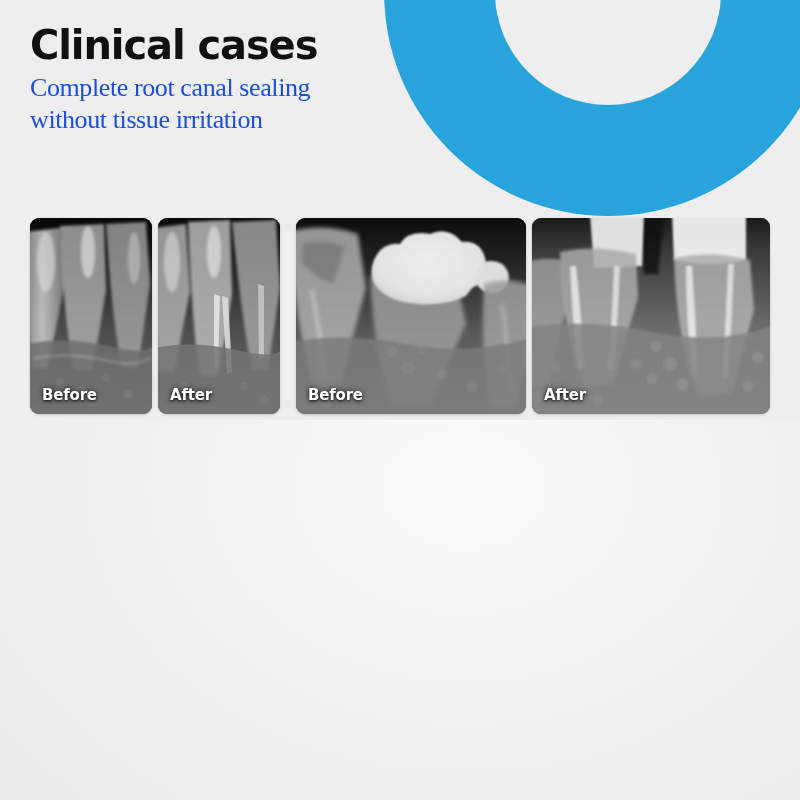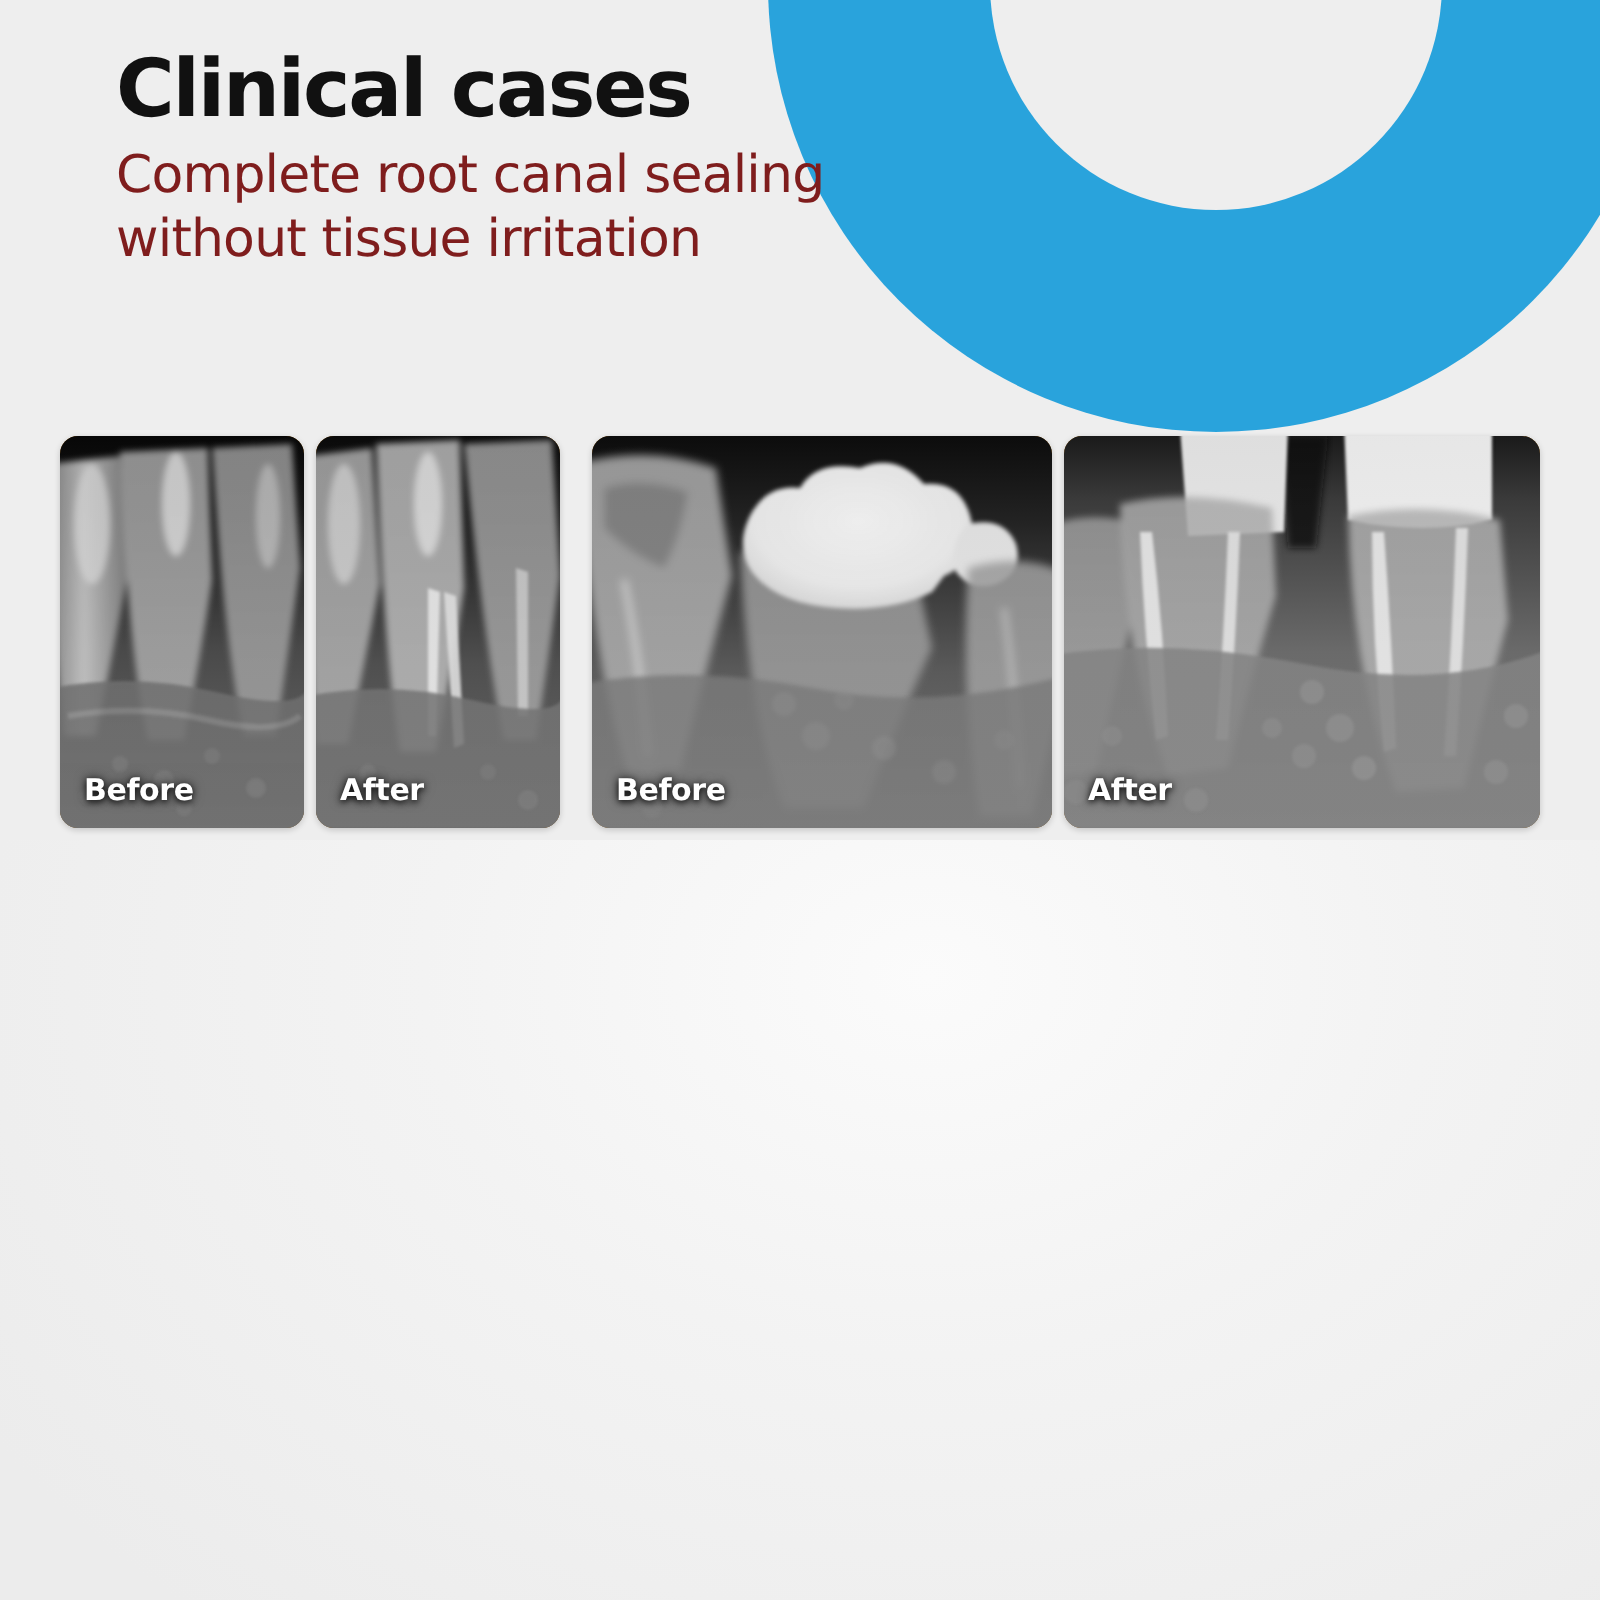--- a/index.html
+++ b/index.html
@@ -29,21 +29,20 @@
     pointer-events: none;
   }
 
   
   .header {
     position: absolute;
     left: 30px;
     top: 22px;
     width: 400px;
     z-index: 5;
-    margin-left: 28px;
   }
   .title {
     font-family: "DejaVu Sans", sans-serif;
     font-size: 40px;
     line-height: 46px;
     font-weight: 700;
     letter-spacing: -1.1px;
     color: #111111;
     margin: 0 0 4px 0;
     white-space: nowrap;
@@ -143,21 +142,21 @@
 
           <circle cx="608" cy="-8" r="113" fill="#000"></circle>
         </mask>
       </defs>
       <rect id="ringFill" x="0" y="0" width="800" height="800" mask="url(#ringMask)" fill="#29a3dc"></rect>
     </svg>
   </div>
 
   <div class="header">
     <h1 class="title" style="color: rgb(17, 17, 17);">Clinical cases</h1>
-    <p class="subtitle" style="color: #7f1d1d;">Complete root canal sealing without tissue irritation</p>
+    <p class="subtitle" style="color: #1d4ed8; font-family: Liberation Serif, serif;">Complete root canal sealing without tissue irritation</p>
   </div>
 
   <div class="gallery">
 
     <div class="pair">
 
       <div class="xray w-narrow">
         <div class="xray-img">
           <svg width="122" height="196" viewBox="0 0 122 196" preserveAspectRatio="none">
             <defs>

